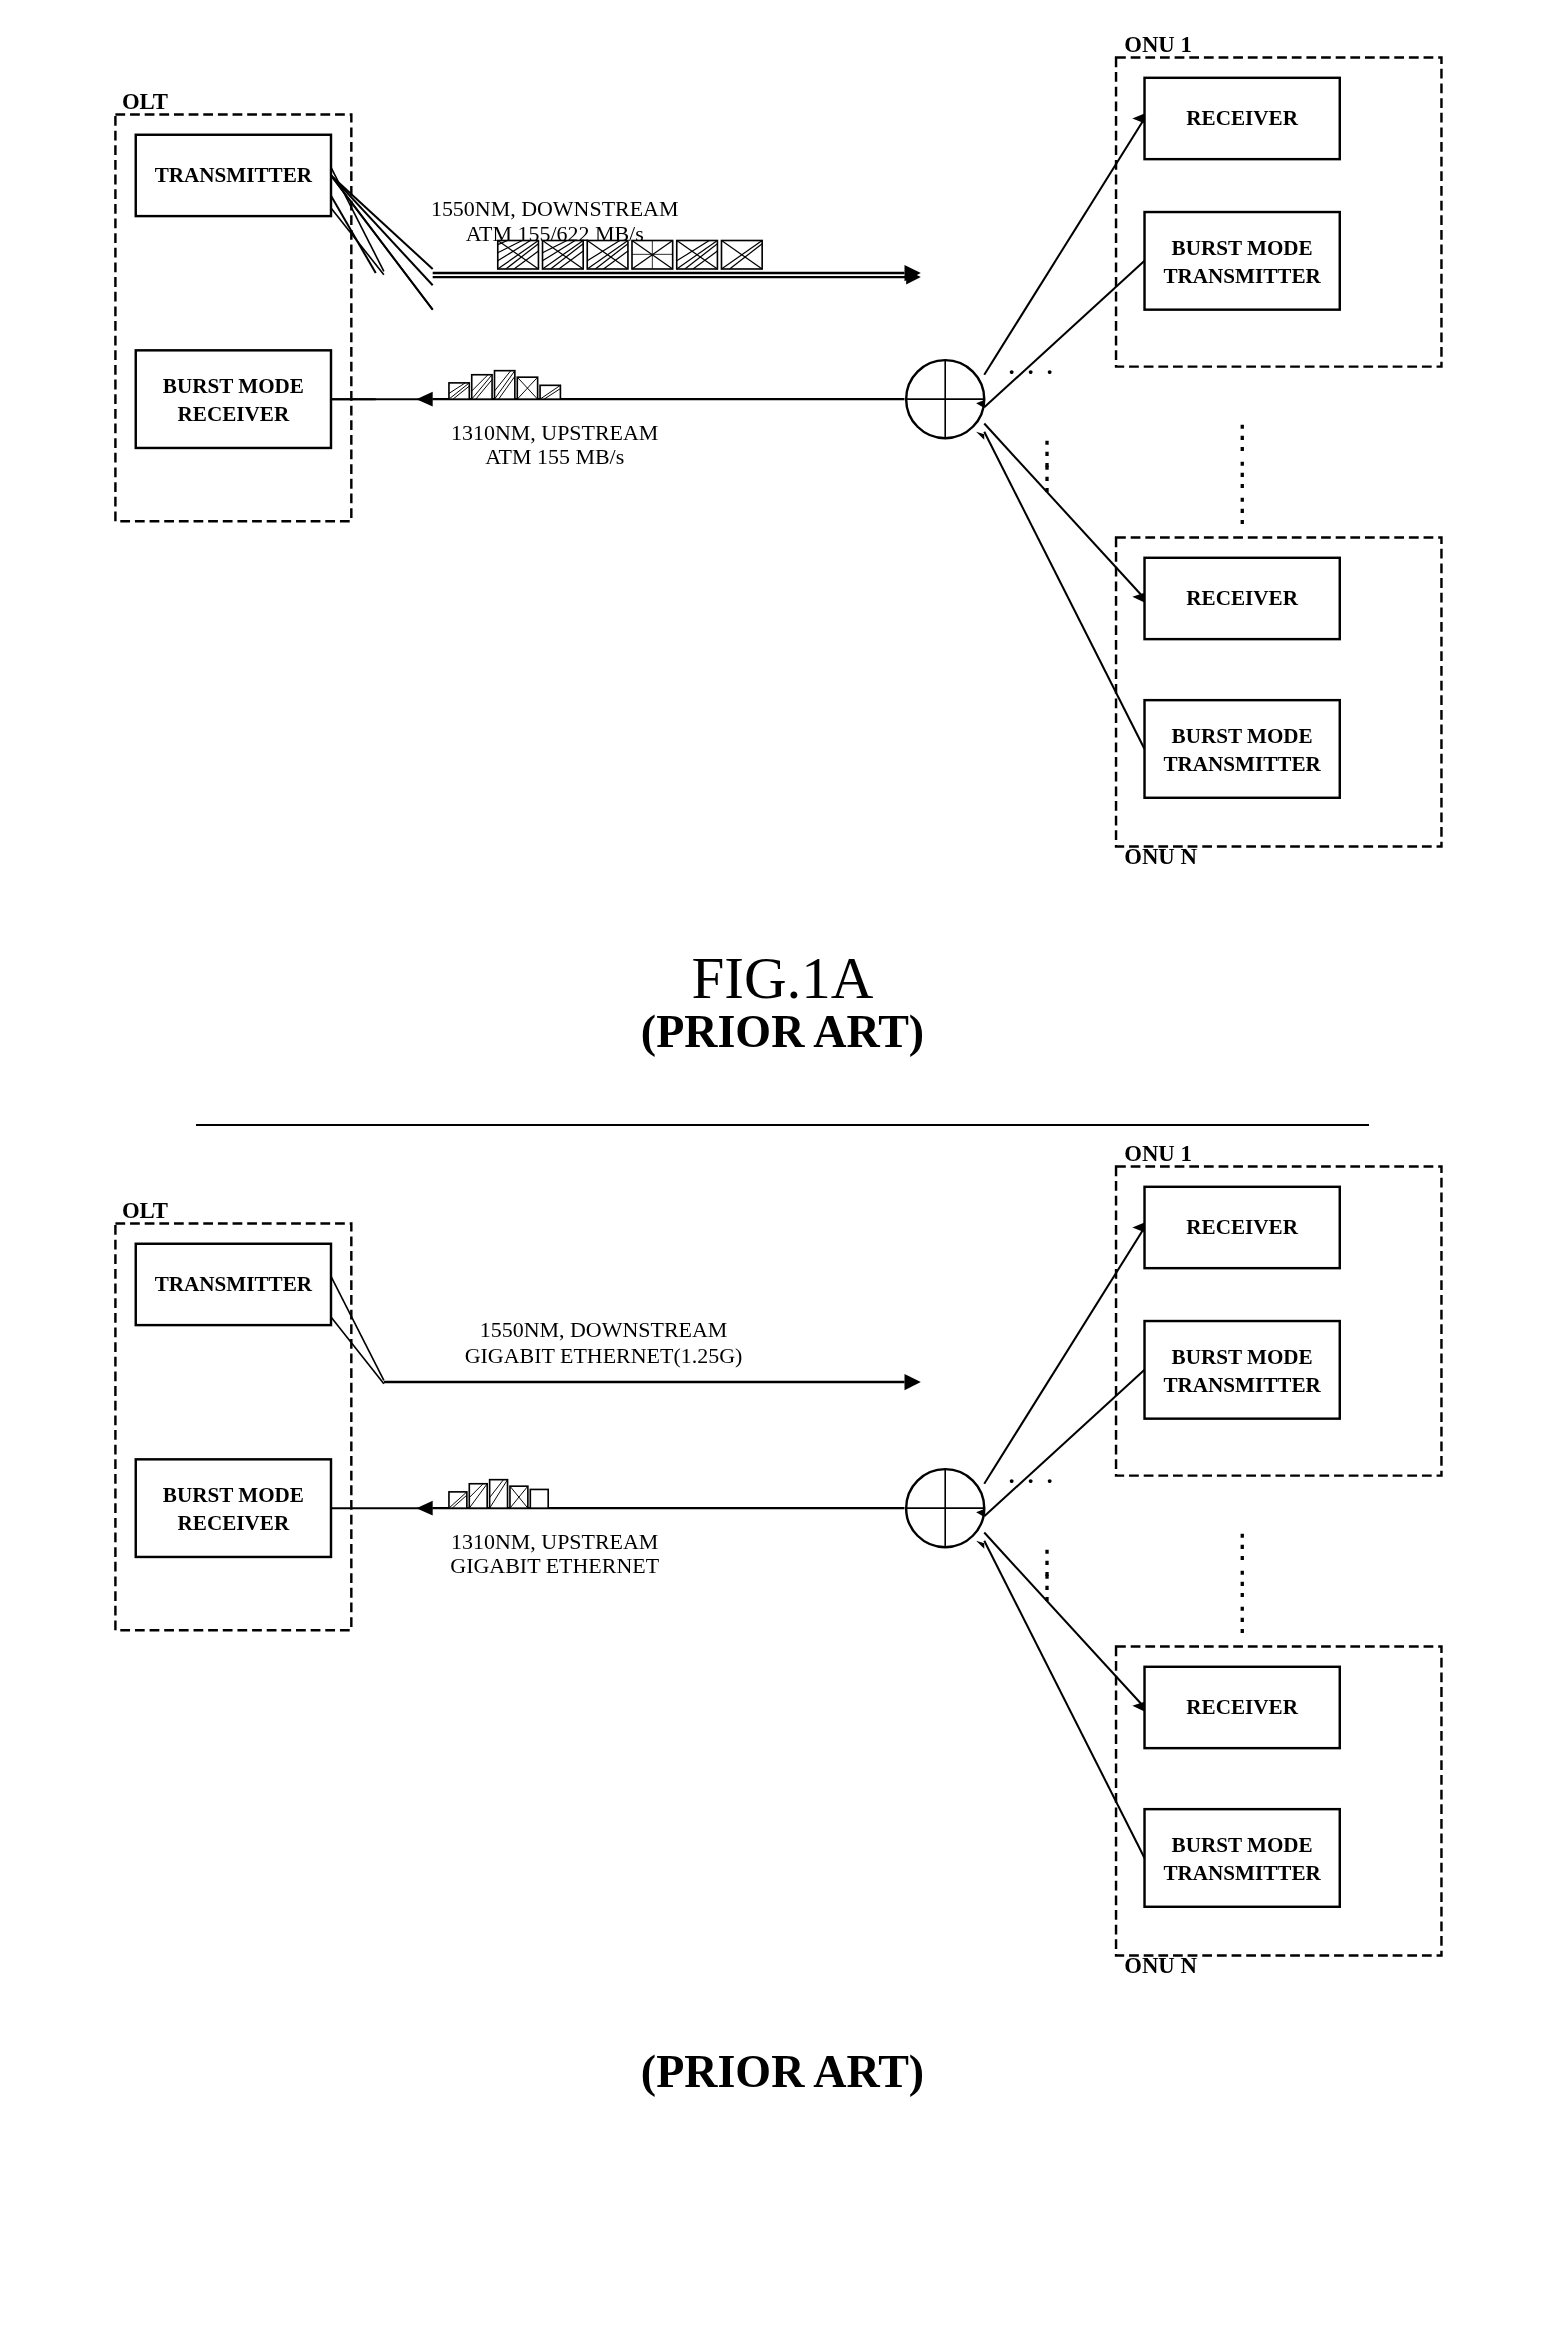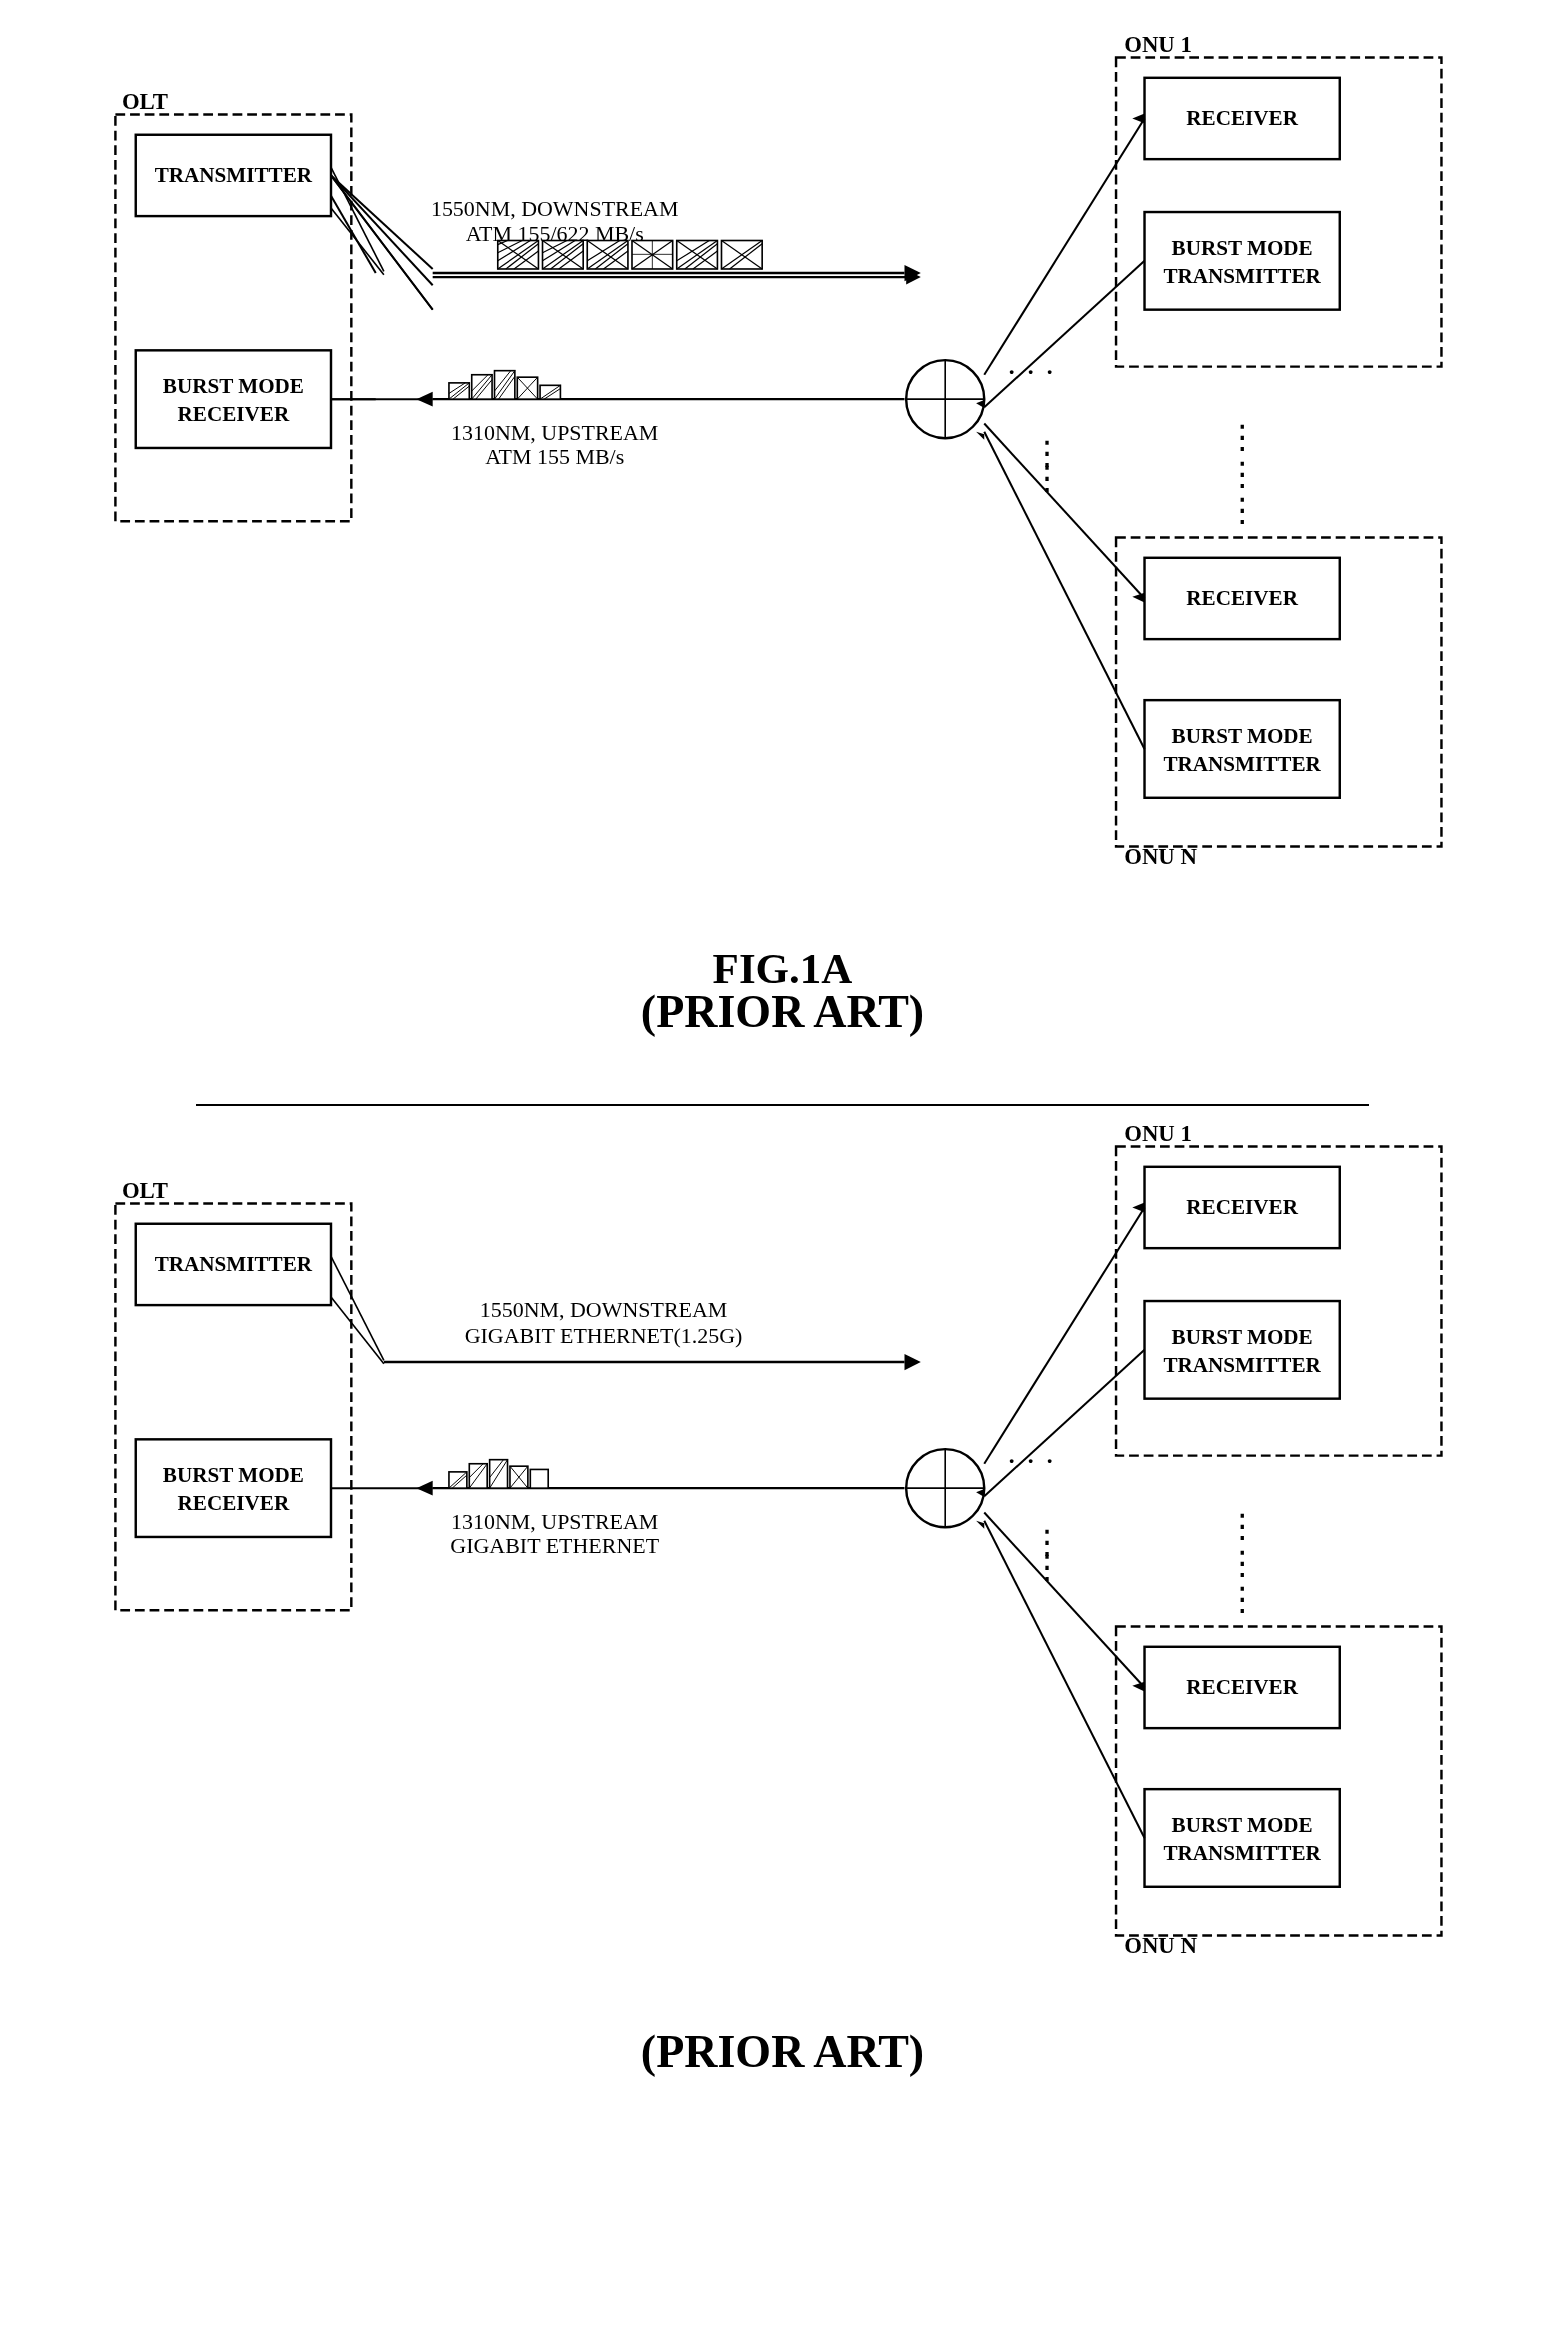--- a/index.html
+++ b/index.html
@@ -33,22 +33,22 @@
       height: 895px;
     }
 
     
     .fig-caption {
       text-align: center;
       margin-top: 16.3px;
     }
 
     .fig-caption .fig-number {
-      font-size: 43px;
-      font-weight: bold;
+      font-size: 59px;
+      font-weight: normal;
       display: block;
     }
 
     .fig-caption .fig-sub {
       font-size: 46px;
       font-weight: bold;
       display: block;
       margin-top: -8.1px;
     }
 

